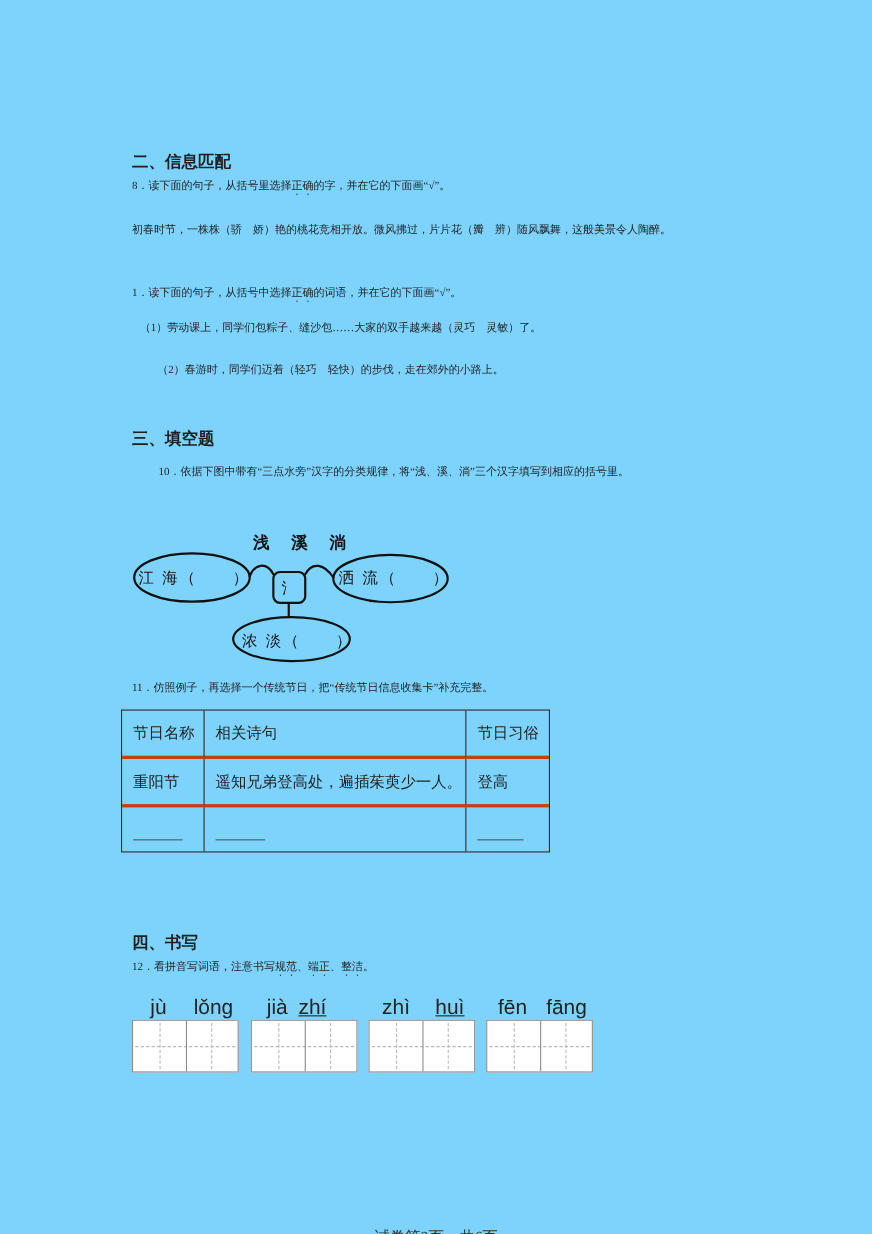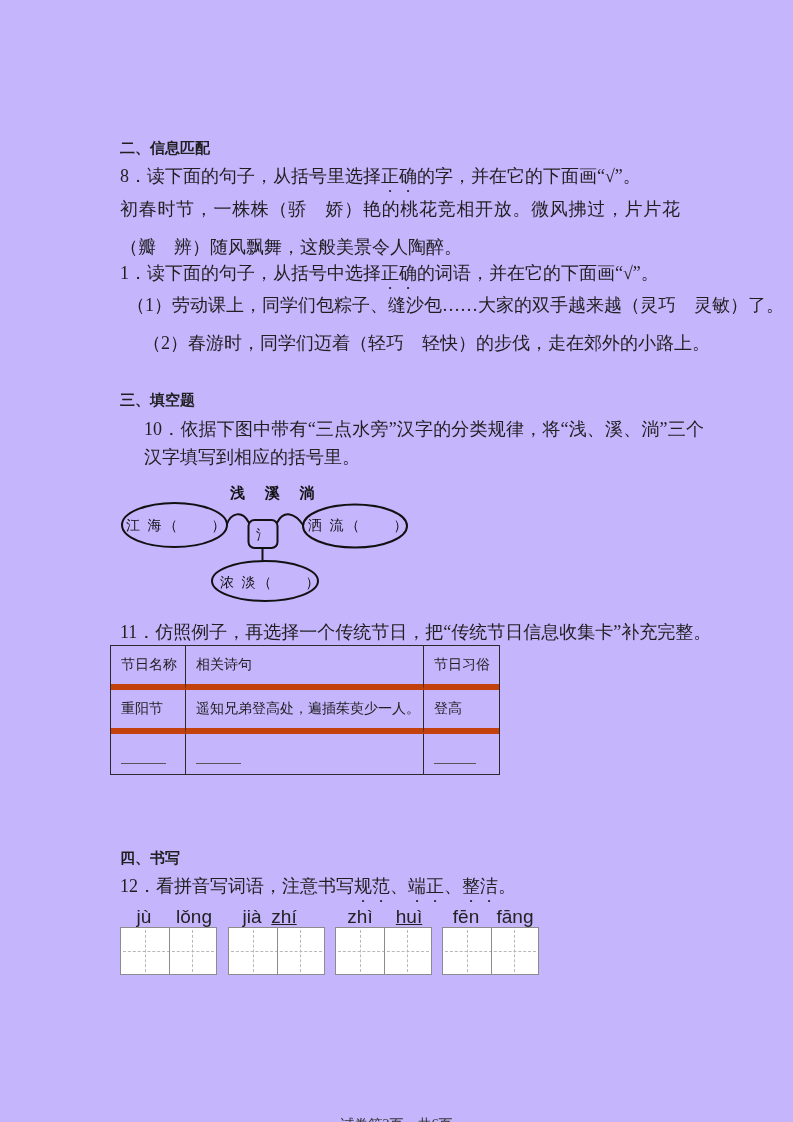--- a/index.html
+++ b/index.html
@@ -1,38 +1,38 @@
 <!DOCTYPE html>
 <html><head>
 <meta charset="utf-8">
 <style>
   html,body{margin:0;padding:0;background:#ffffff;}
   .page{
-    position:relative;width:793px;height:1122px;background:#c4b5fd;
+    position:relative;width:793px;height:1122px;background:#7dd3fc;
     font-family:"Liberation Serif","DejaVu Serif",serif;color:#1f1f1f;
     overflow:hidden;
   }
-  .line{position:absolute;font-size:18px;line-height:1.45;white-space:nowrap;}
+  .line{position:absolute;font-size:10px;line-height:1.45;white-space:nowrap;}
   .wrap{white-space:normal;text-align:justify;}
   .h{font-weight:bold;font-size:15px;}
   .dots{
     -webkit-text-emphasis:filled dot;-webkit-text-emphasis-position:under left;
     text-emphasis:filled dot;text-emphasis-position:under left;
   }
   
   .diagram{position:absolute;left:112px;top:477px;width:300px;height:132px;}
   .diagram svg{display:block;}
   
   .card-table{
     position:absolute;left:110px;top:645px;
     display:grid;grid-template-columns:75px 238px 75px;grid-template-rows:44px 44px 40px;
     border:1.5px solid #2a2a2a;
   }
   .card-table .cell{
-    border-right:1px solid #2a2a2a;border-bottom:6px solid #c2410c;
+    border-right:1px solid #2a2a2a;border-bottom:3px solid #c2410c;
     display:flex;align-items:center;padding:0 0 0 10px;font-size:14px;box-sizing:border-box;
   }
   .card-table .cell.last-col{border-right:none;}
   .card-table .cell.last-row{border-bottom:none;}
   .blank-line{
     display:inline-block;width:45px;height:0;border-bottom:1.5px solid #555;
     margin-top:18px;
   }
   
   .grid-box{

